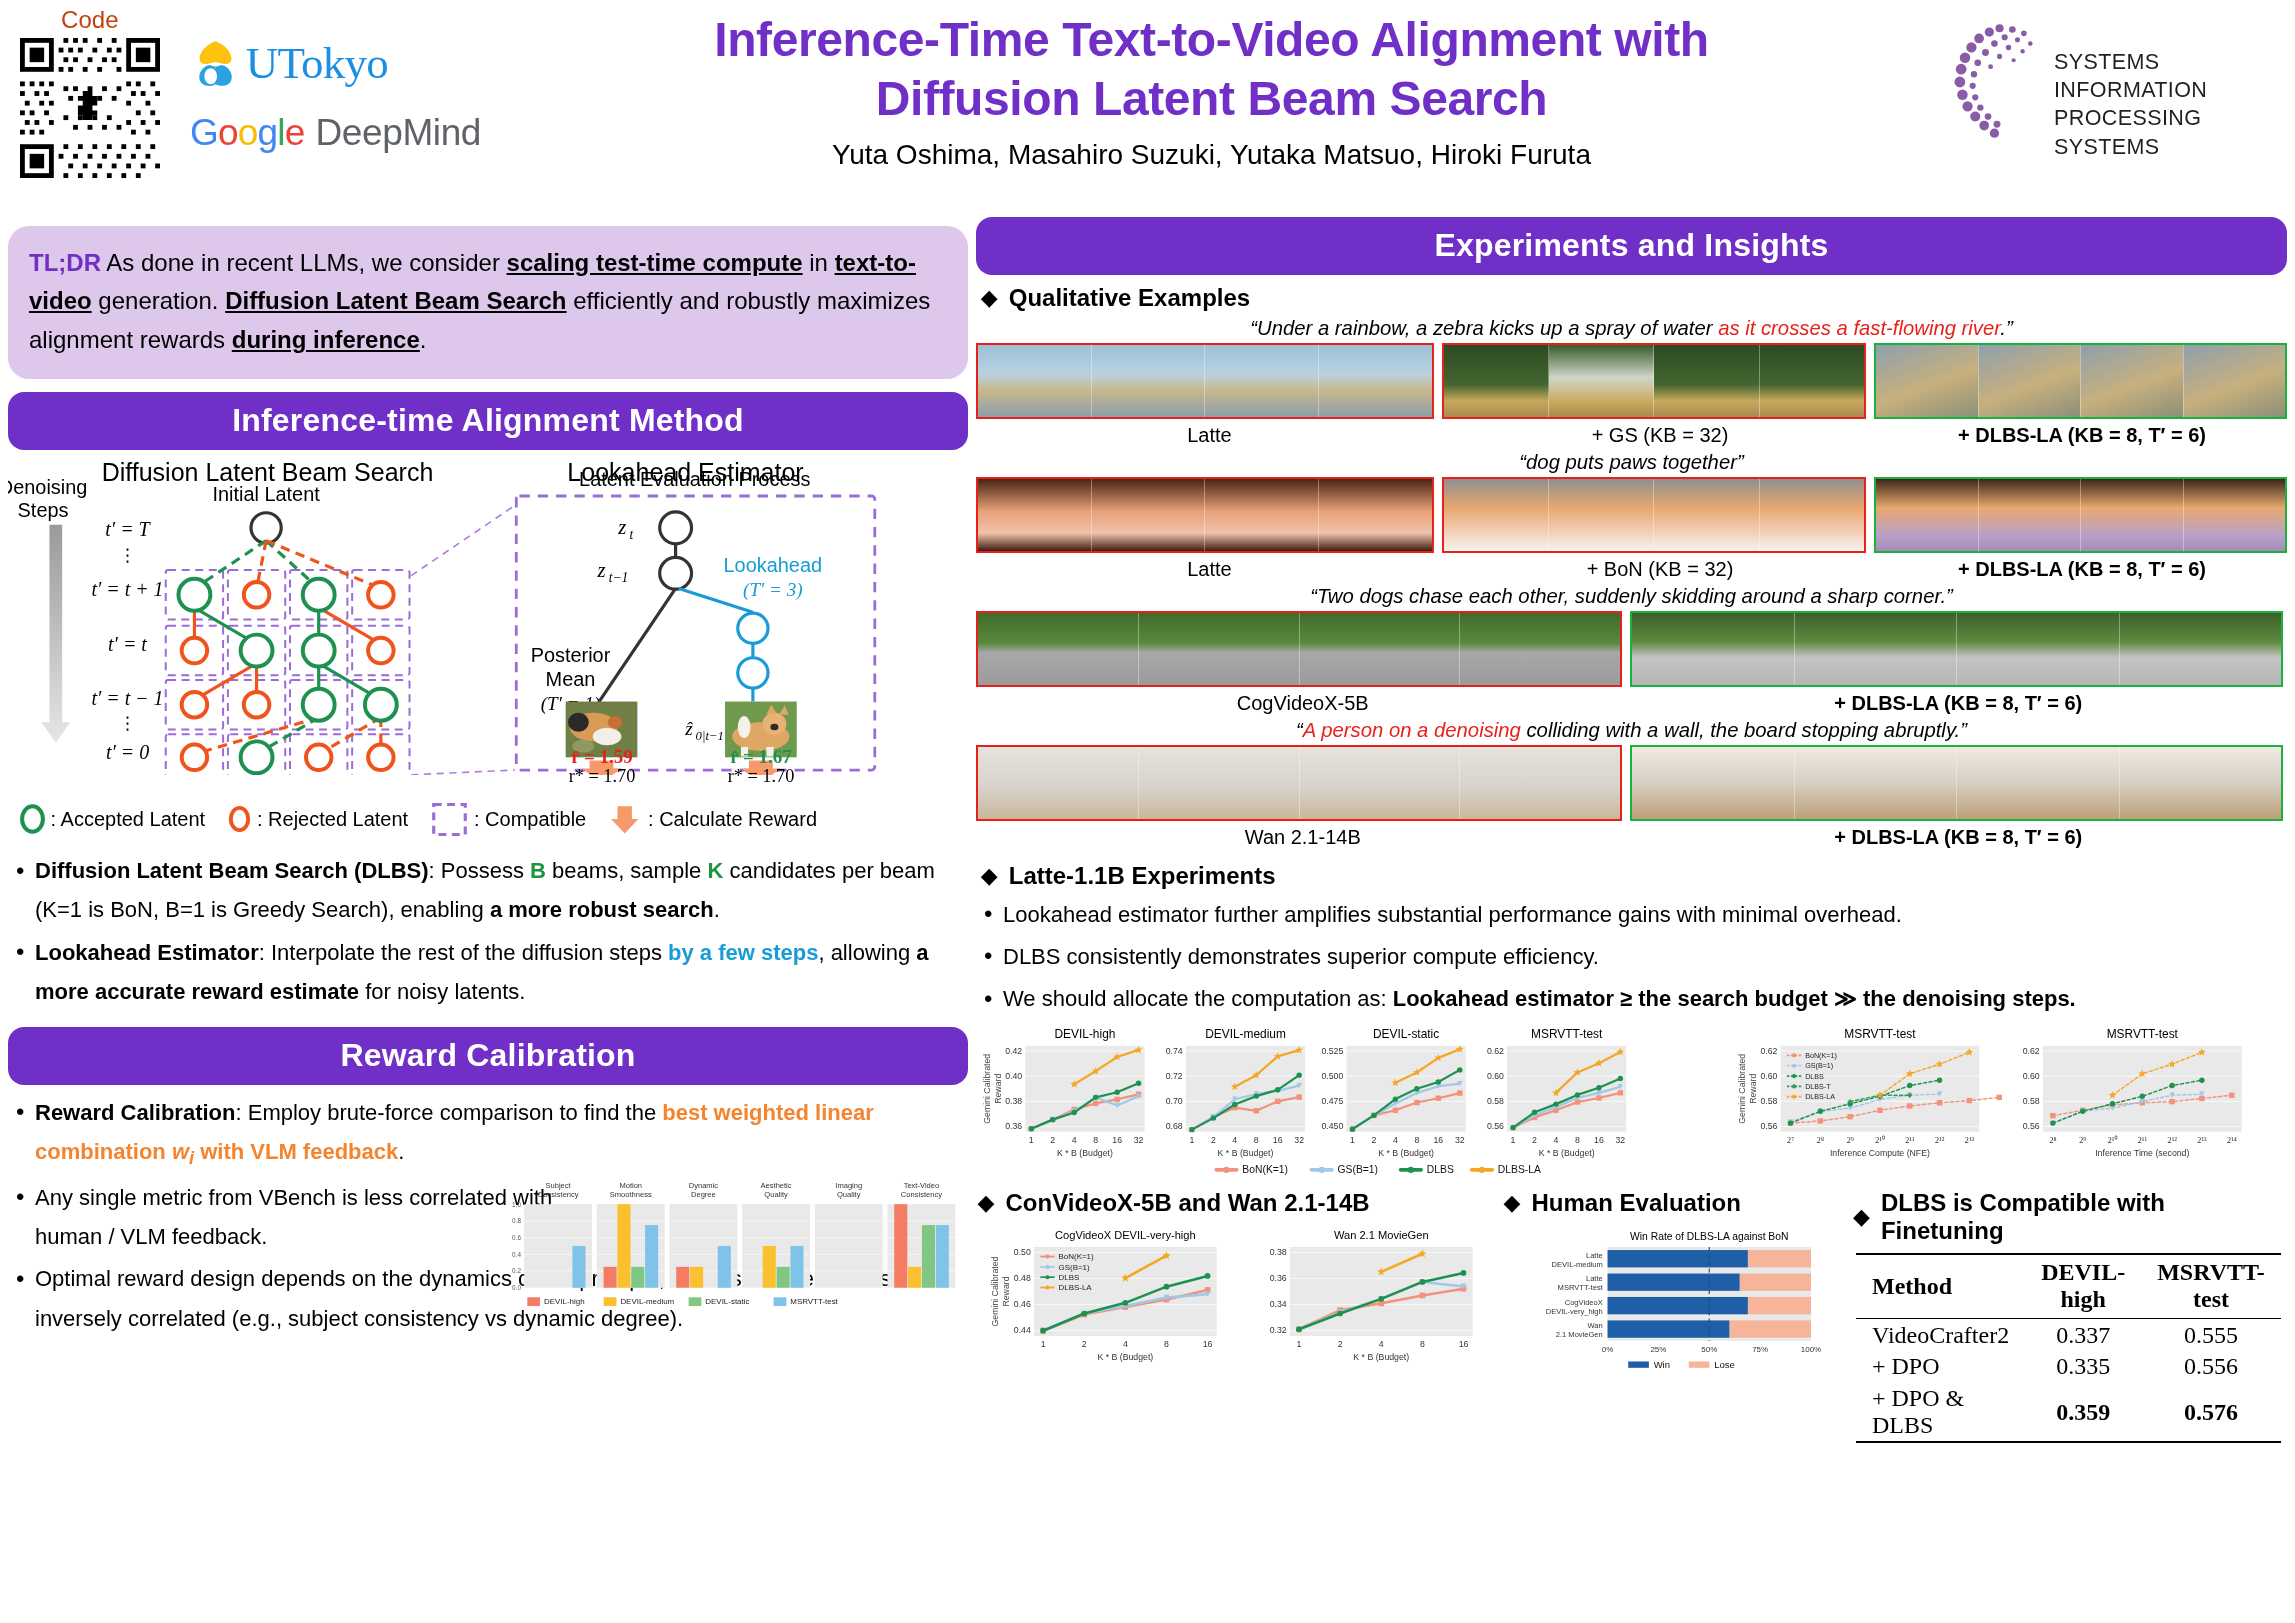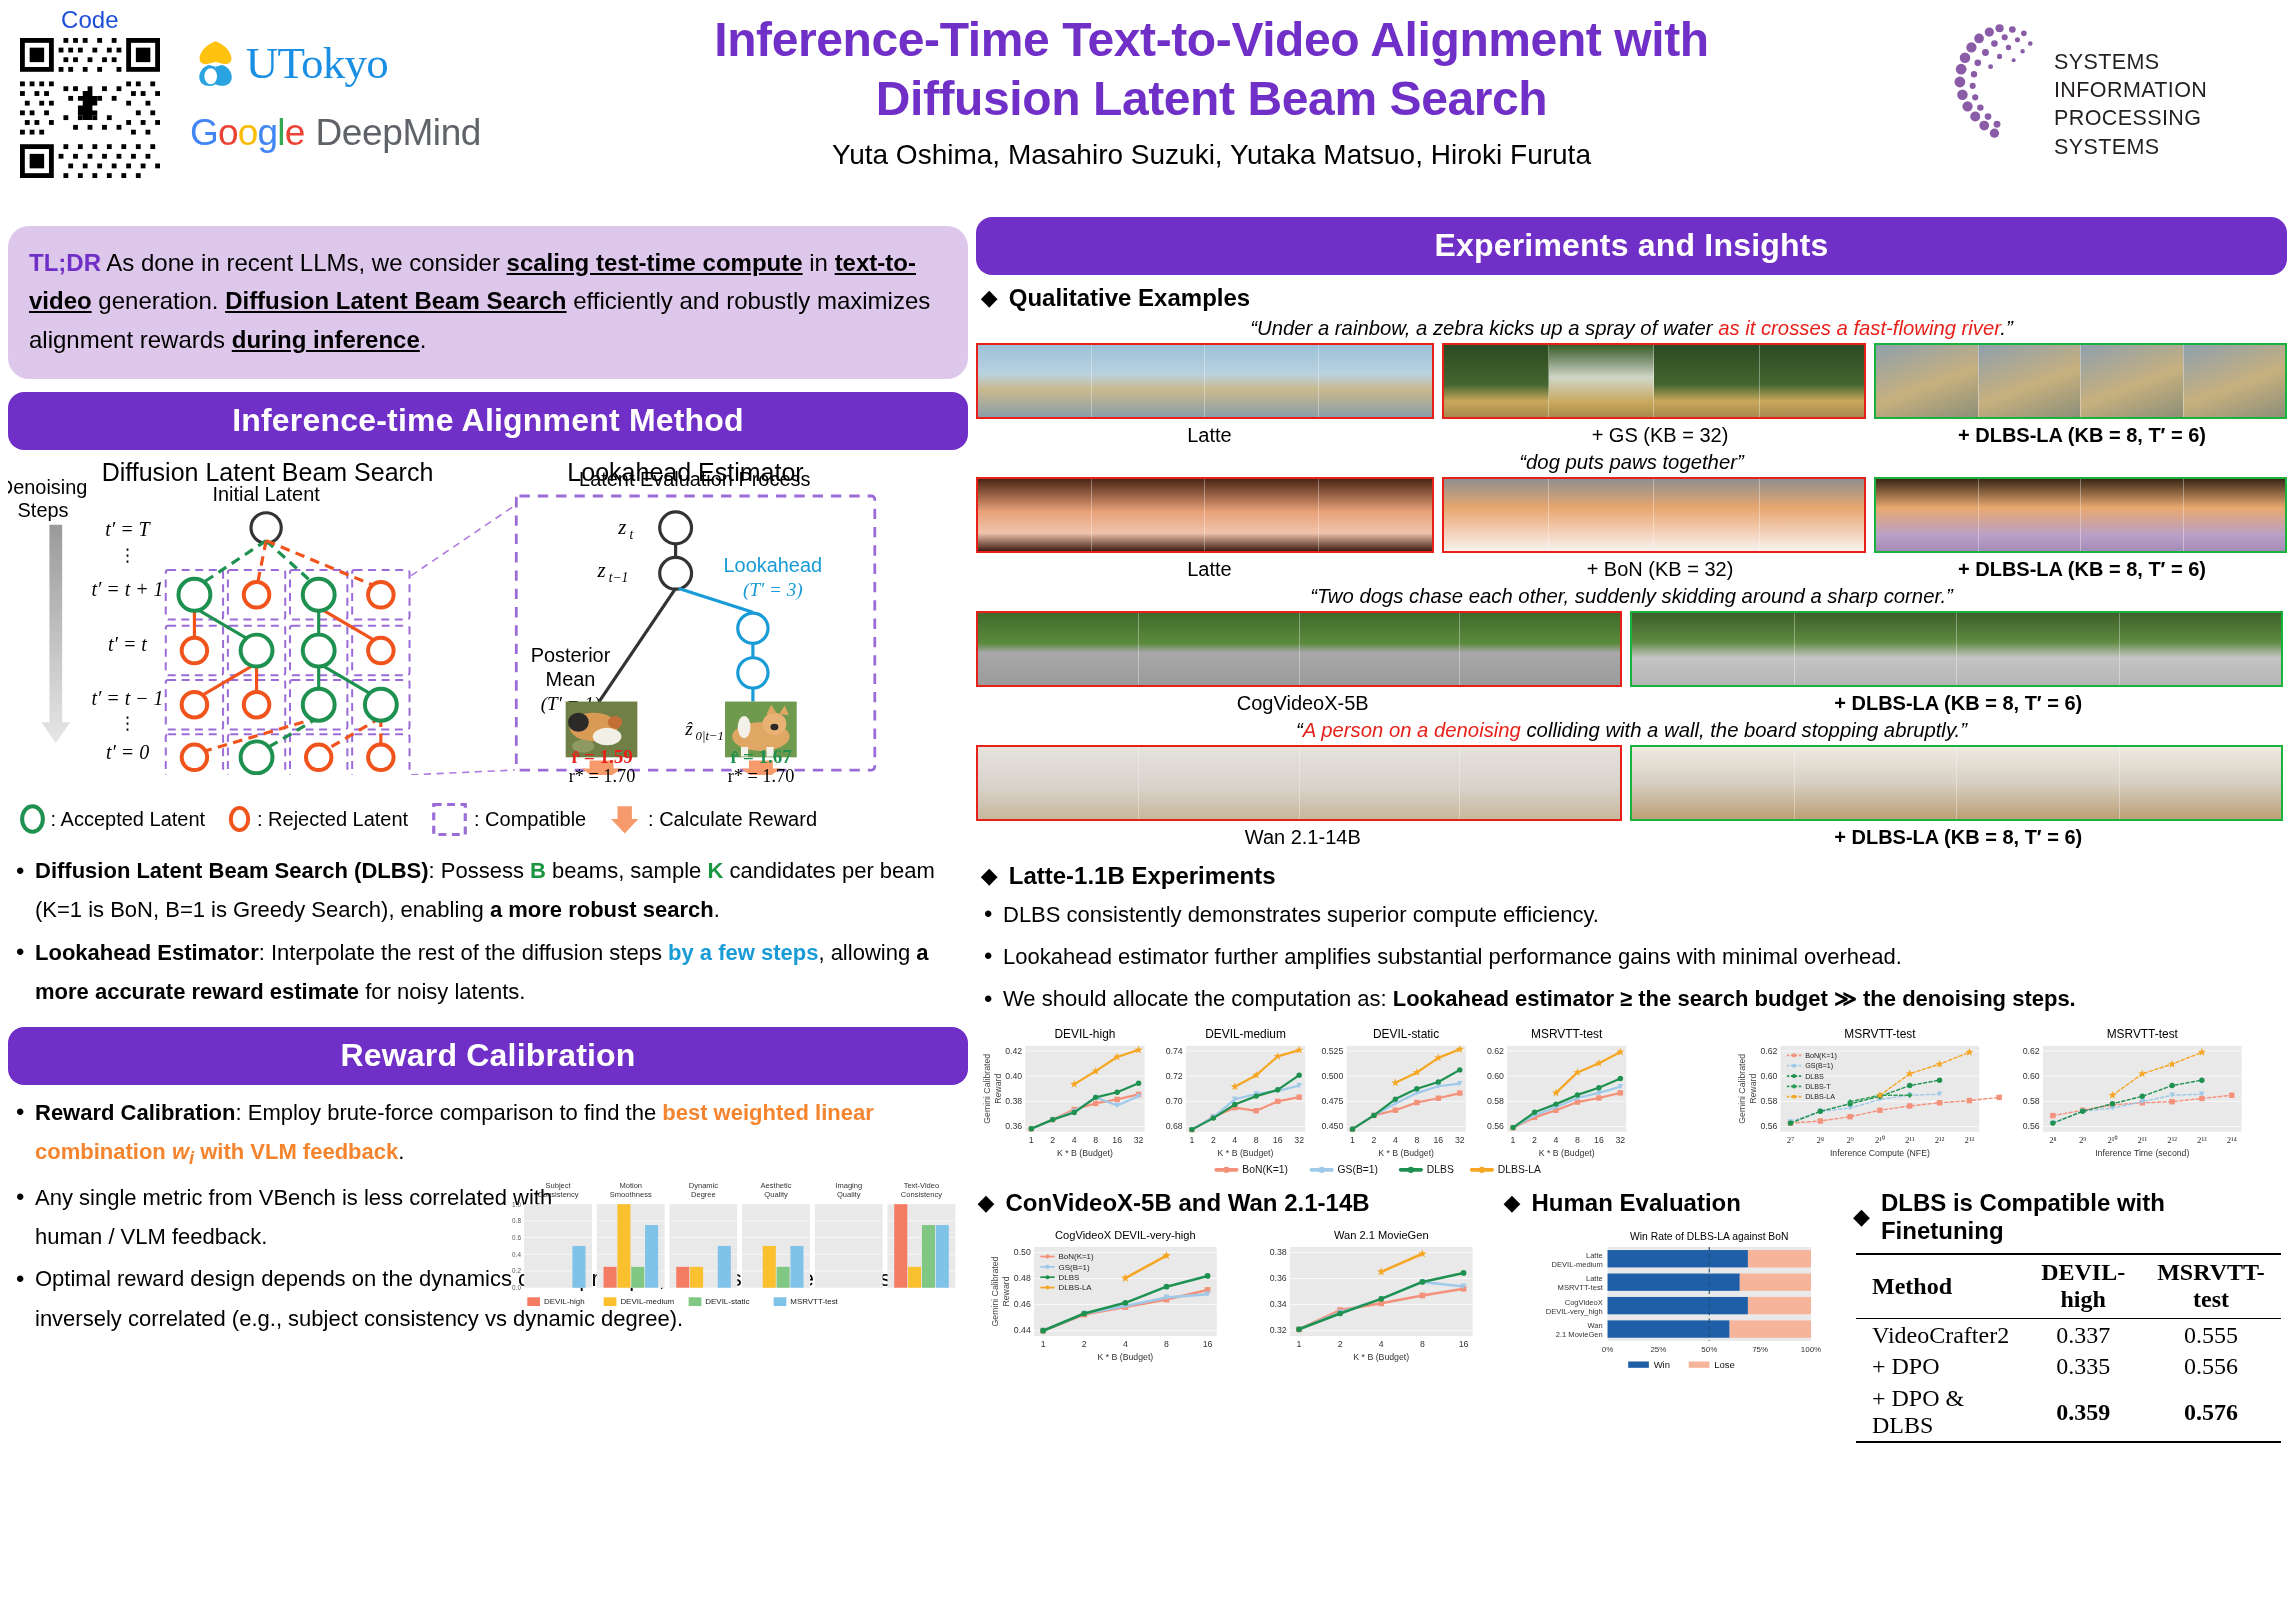--- a/index.html
+++ b/index.html
@@ -7,21 +7,21 @@
     width: 2295px; height: 1624px;
     background: #ffffff;
     font-family: "Liberation Sans", sans-serif;
     overflow: hidden;
   }
   .poster { position: relative; width: 2295px; height: 1624px; }
 
   
   .header { position: absolute; left: 0; top: 0; width: 2295px; height: 209px; }
   .qr-block { position: absolute; left: 14.3px; top: 6.4px; width: 151px; text-align: center; }
-  .qr-label { font-size: 24px; color: #1d4ed8; margin-bottom: 3.2px; }
+  .qr-label { font-size: 24px; color: #c2410c; margin-bottom: 3.2px; }
   .qr-code { width: 140px; height: 140px; background: #fff; position: relative;
              image-rendering: pixelated; }
   .logos { position: absolute; left: 190px; top: 32px; width: 319px; }
   .utokyo { display: flex; align-items: center; height: 62px; }
   .utokyo-mark { width: 51px; height: 51px; position: relative; margin-right: 4.8px; }
   .utokyo-text { font-family: "Liberation Serif", serif; font-size: 45px; color: #1a8fe3; font-weight: 400; letter-spacing: -0.8px;}
   .gdm { display: flex; align-items: center; height: 56px; margin-top: 11px; }
   .g-logo { font-family: "Liberation Sans", sans-serif; font-size: 37px; font-weight: 400; letter-spacing: -0.8px;}
   .g-logo span:nth-child(1){color:#4285F4;} .g-logo span:nth-child(2){color:#EA4335;}
   .g-logo span:nth-child(3){color:#FBBC05;} .g-logo span:nth-child(4){color:#4285F4;}
@@ -711,22 +711,22 @@
         <div class="cap" style="width:654px">Wan 2.1-14B</div>
         <div class="cap" style="width:658px;font-weight:bold">+ DLBS-LA (KB = 8, T′ = 6)</div>
       </div>
     </div>
 
     <div class="diamond-head" style="margin-top:12.8px">
       <span class="dia">◆</span>
       <span class="dh-label">Latte-1.1B Experiments</span>
     </div>
     <ul class="bullets" style="margin-top:1.6px">
+      <li>Lookahead estimator further amplifies substantial performance gains with minimal overhead.</li>
       <li>DLBS consistently demonstrates superior compute efficiency.</li>
-      <li>Lookahead estimator further amplifies substantial performance gains with minimal overhead.</li>
       <li>We should allocate the computation as: <b>Lookahead estimator ≥ the search budget ≫ the denoising steps.</b></li>
     </ul>
 
     <div class="chart-row" style="margin-top:3.2px">
       <svg id="svg-row1" width="1311" height="159" viewBox="0 0 1645 200">
           <text x="135" y="20" font-size="15" text-anchor="middle" fill="#000" font-family="Liberation Sans, sans-serif">DEVIL-high</text>
           <rect x="60" y="30" width="150" height="108" fill="#e9e9e9"></rect>
           <line x1="60" y1="131.52" x2="210" y2="131.52" stroke="#fff" stroke-width="0.9"></line>
           <text x="56" y="135.02" font-size="11" text-anchor="end" fill="#333" font-family="Liberation Sans, sans-serif">0.36</text>
           <line x1="60" y1="99.83999999999999" x2="210" y2="99.83999999999999" stroke="#fff" stroke-width="0.9"></line>

